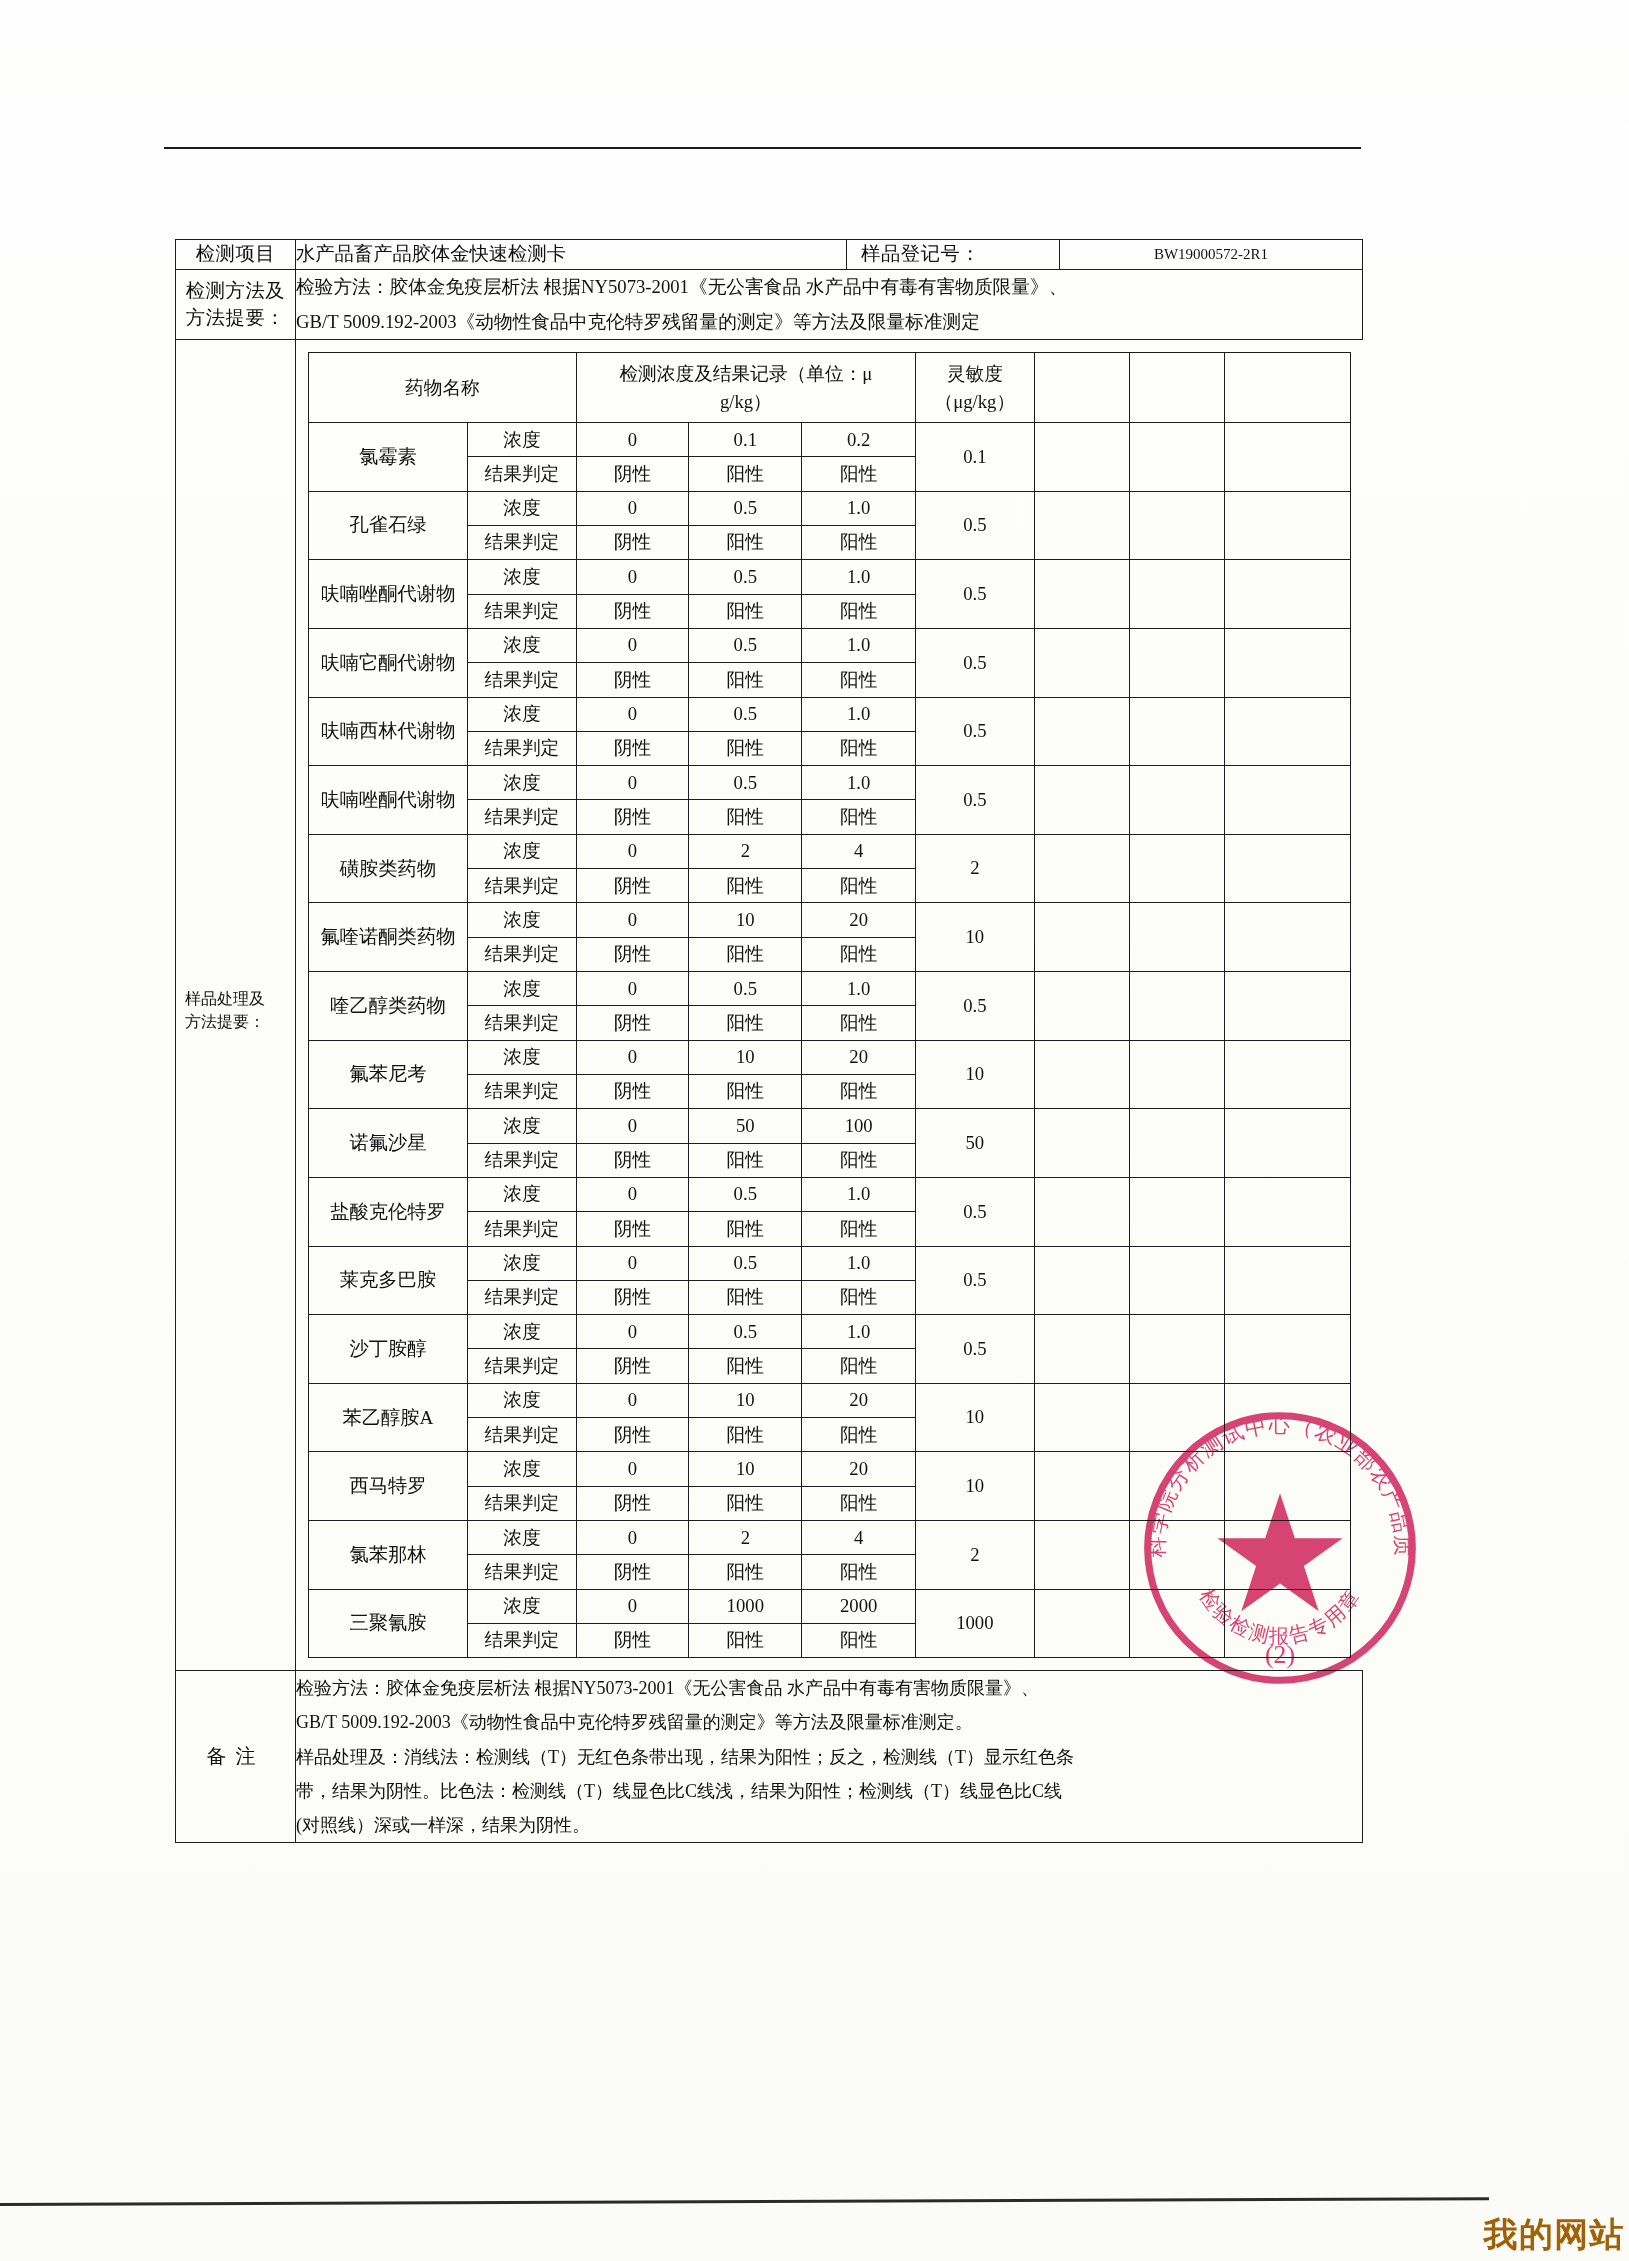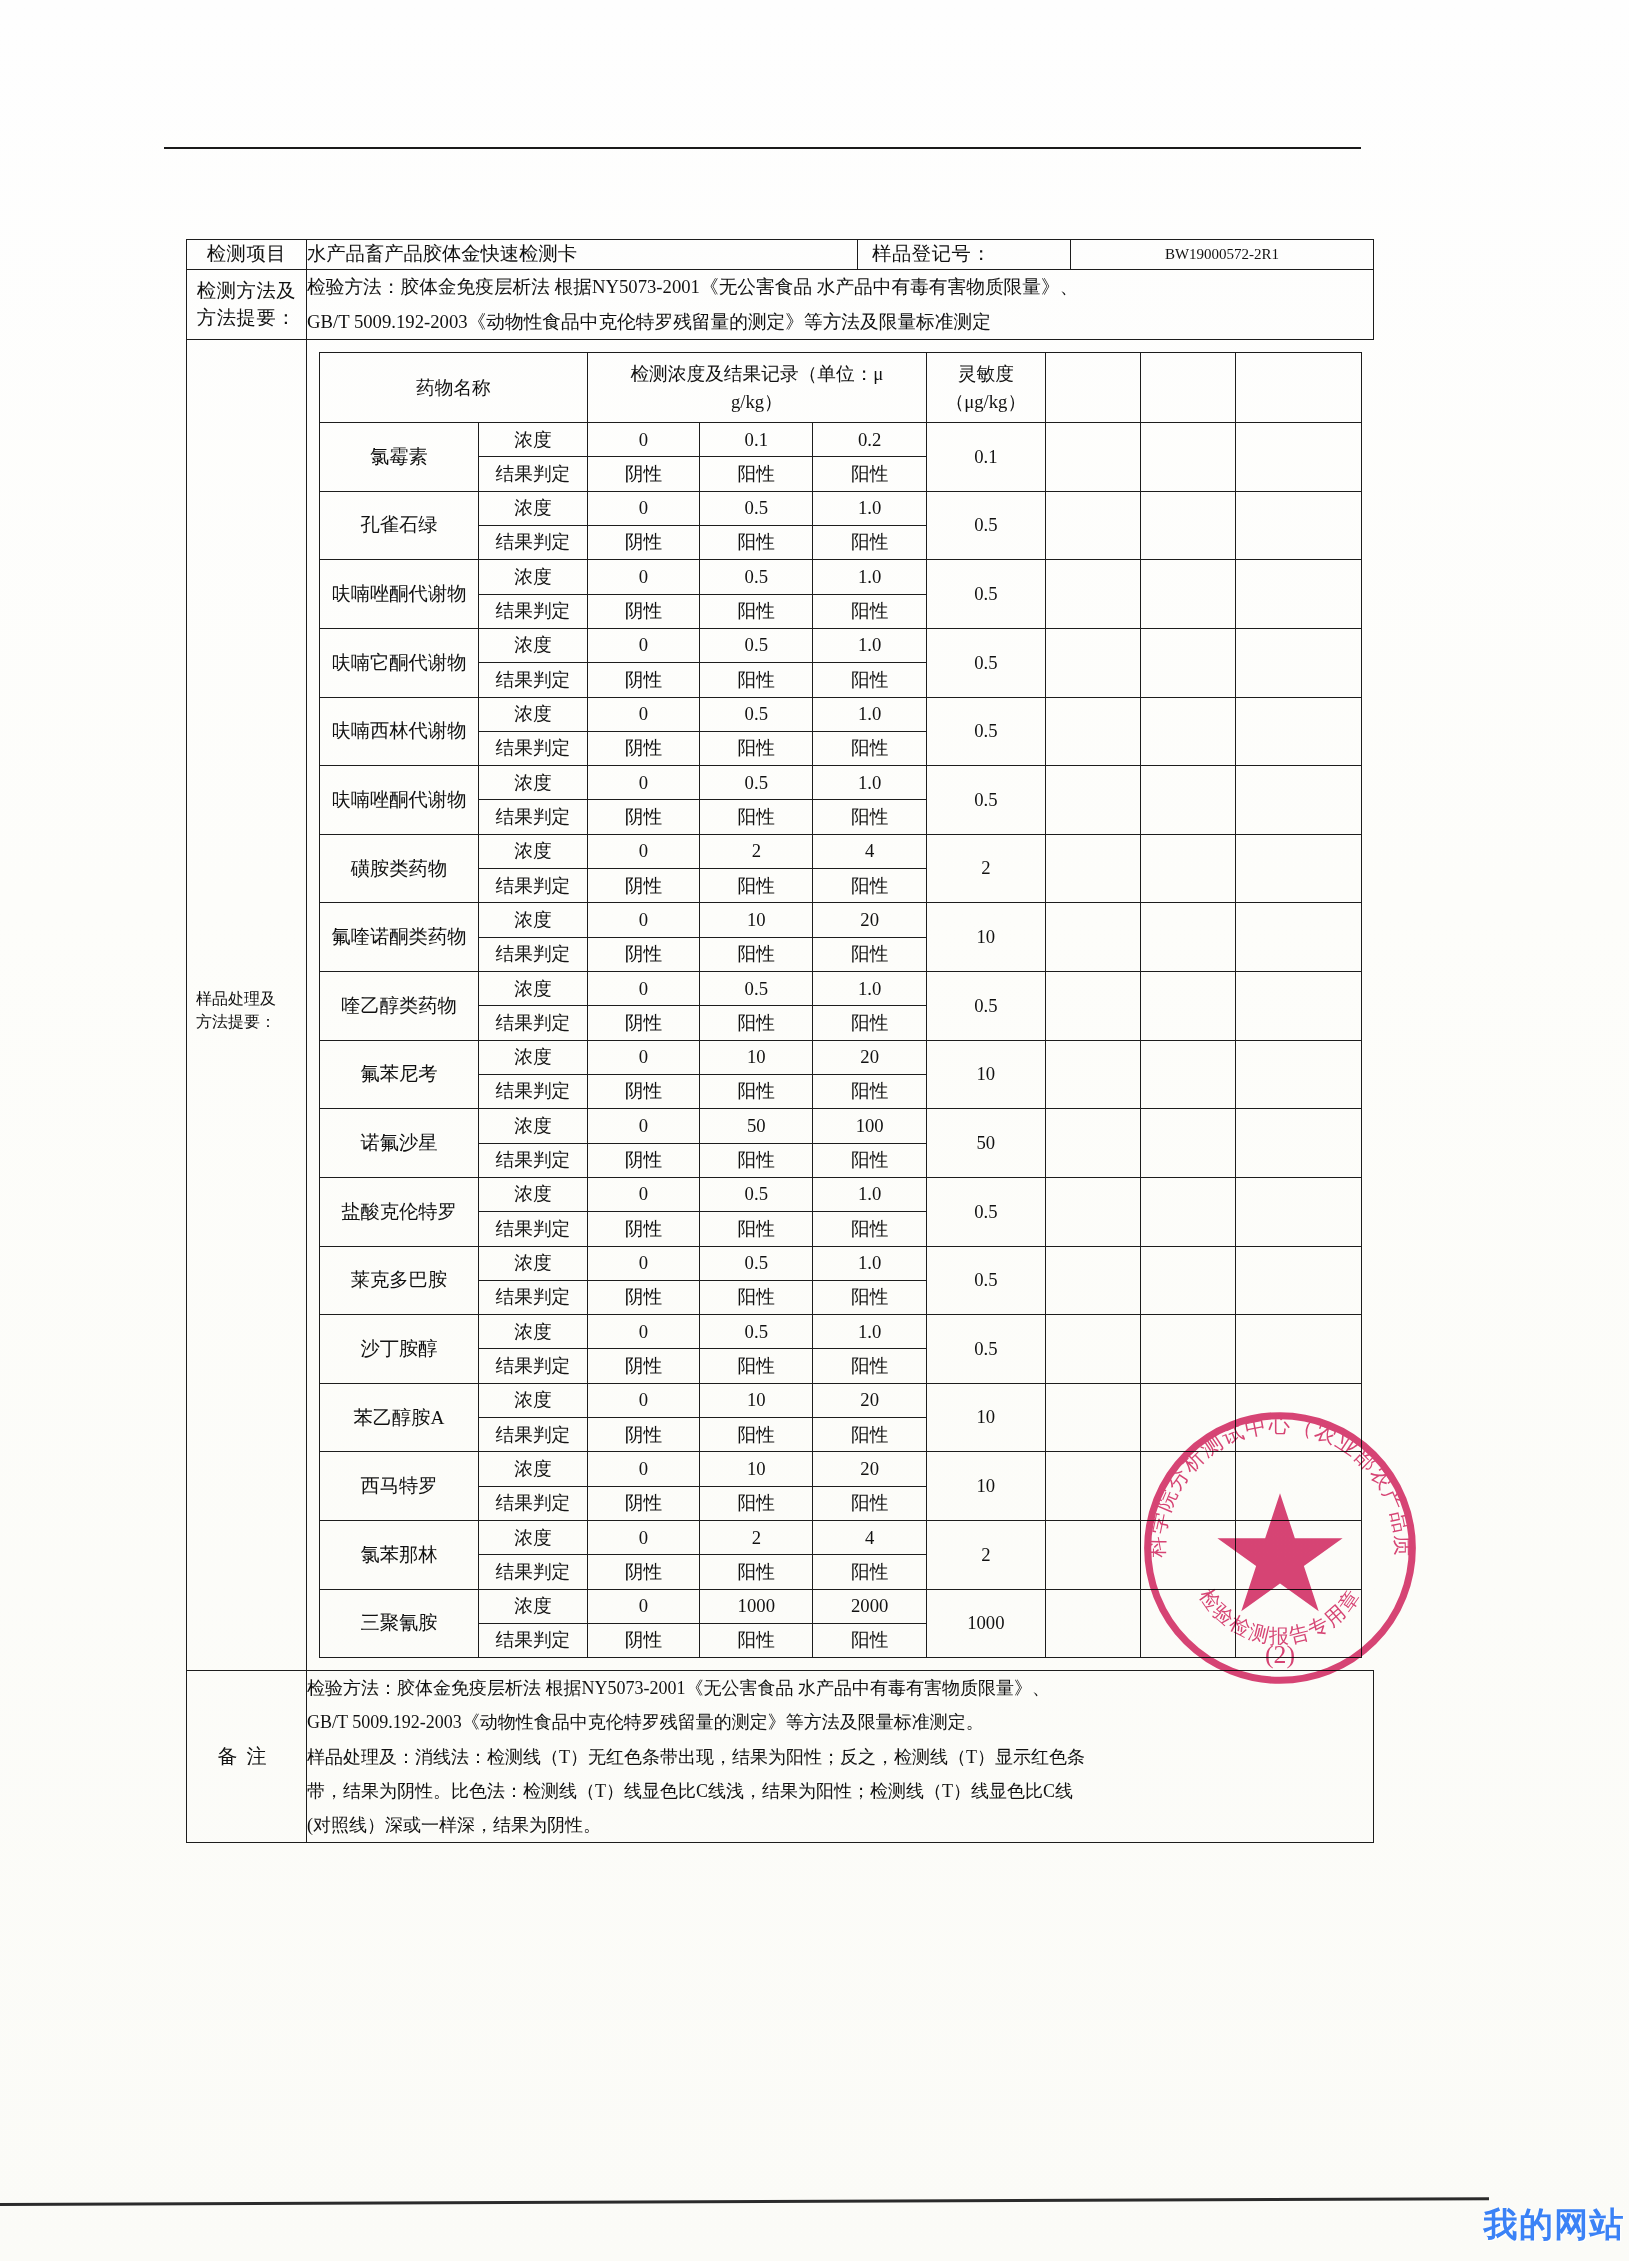--- a/index.html
+++ b/index.html
@@ -22,21 +22,20 @@
     background:#1a1a1a;
   }
   .sheet {
     position:absolute;
     left:175px; top:239px; width:1186px;
   }
   table.main {
     border-collapse: collapse;
     width: 1186px;
     table-layout: fixed;
-    margin-left: 11px;
   }
   table.main td {
     border: 1.3px solid #1d1d1d;
     padding: 0;
     vertical-align: middle;
     background: transparent;
   }
   .lbl {
     text-align:center;
     font-size: 19.3px;
@@ -89,25 +88,25 @@
   .seal {
     position:absolute;
     left:1138px; top:1406px;
     width:284px; height:284px;
     pointer-events:none;
     opacity:0.92;
     mix-blend-mode: multiply;
   }
   .watermark {
     position:absolute;
-    right:5.2px; bottom:13px;
+    right:5.2px; bottom:3px;
     font-family:"DejaVu Sans","Liberation Sans",sans-serif;
     font-weight:bold;
     font-size:34px;
-    color:#3b82f6;
+    color:#a16207;
     letter-spacing:1.3px;
     text-shadow: 1.3px 1.3px 0 #ffffff;
   }
   .bottom-rule {
     position:absolute; left:0px; bottom:55px; width:1489px; height:2.6px;
     background:#2b2b2b;
     transform: rotate(-0.22deg);
     transform-origin: left bottom;
   }
   .nowrap{white-space:nowrap;}

